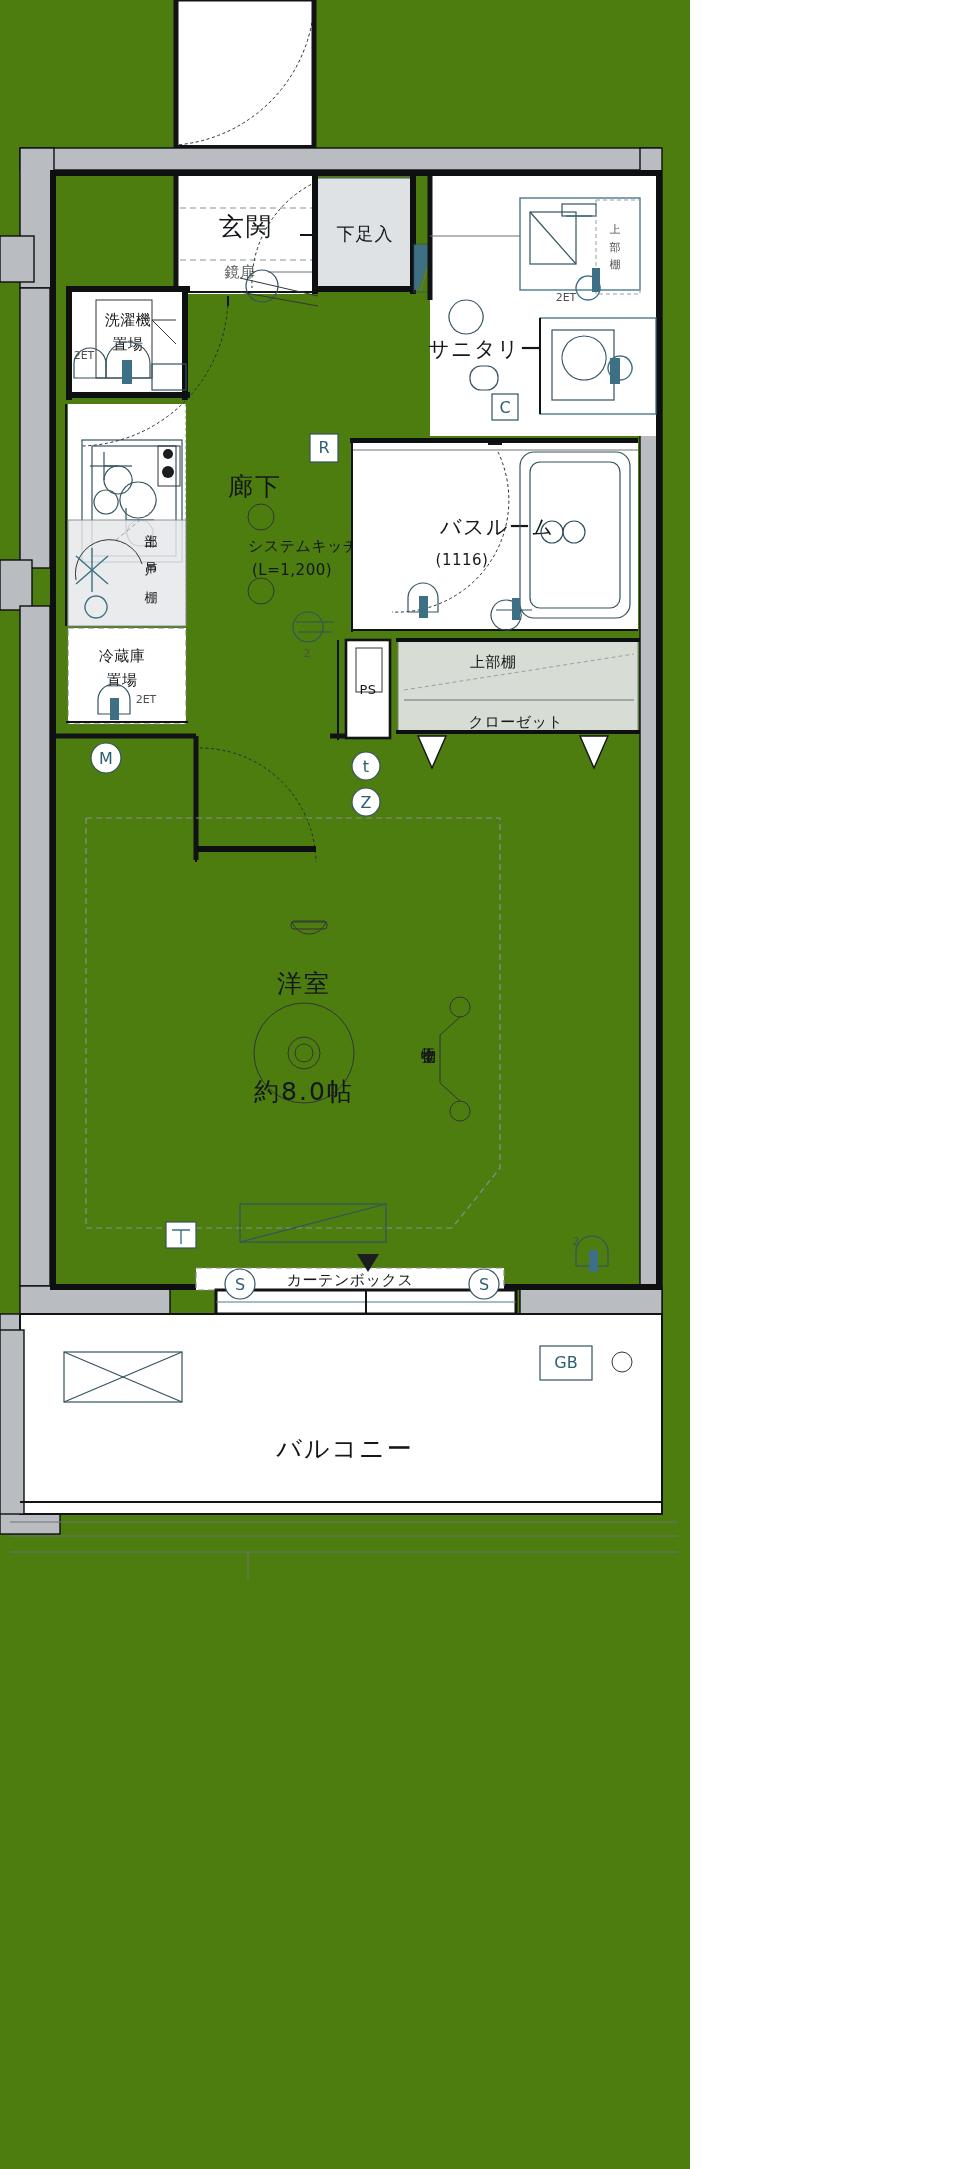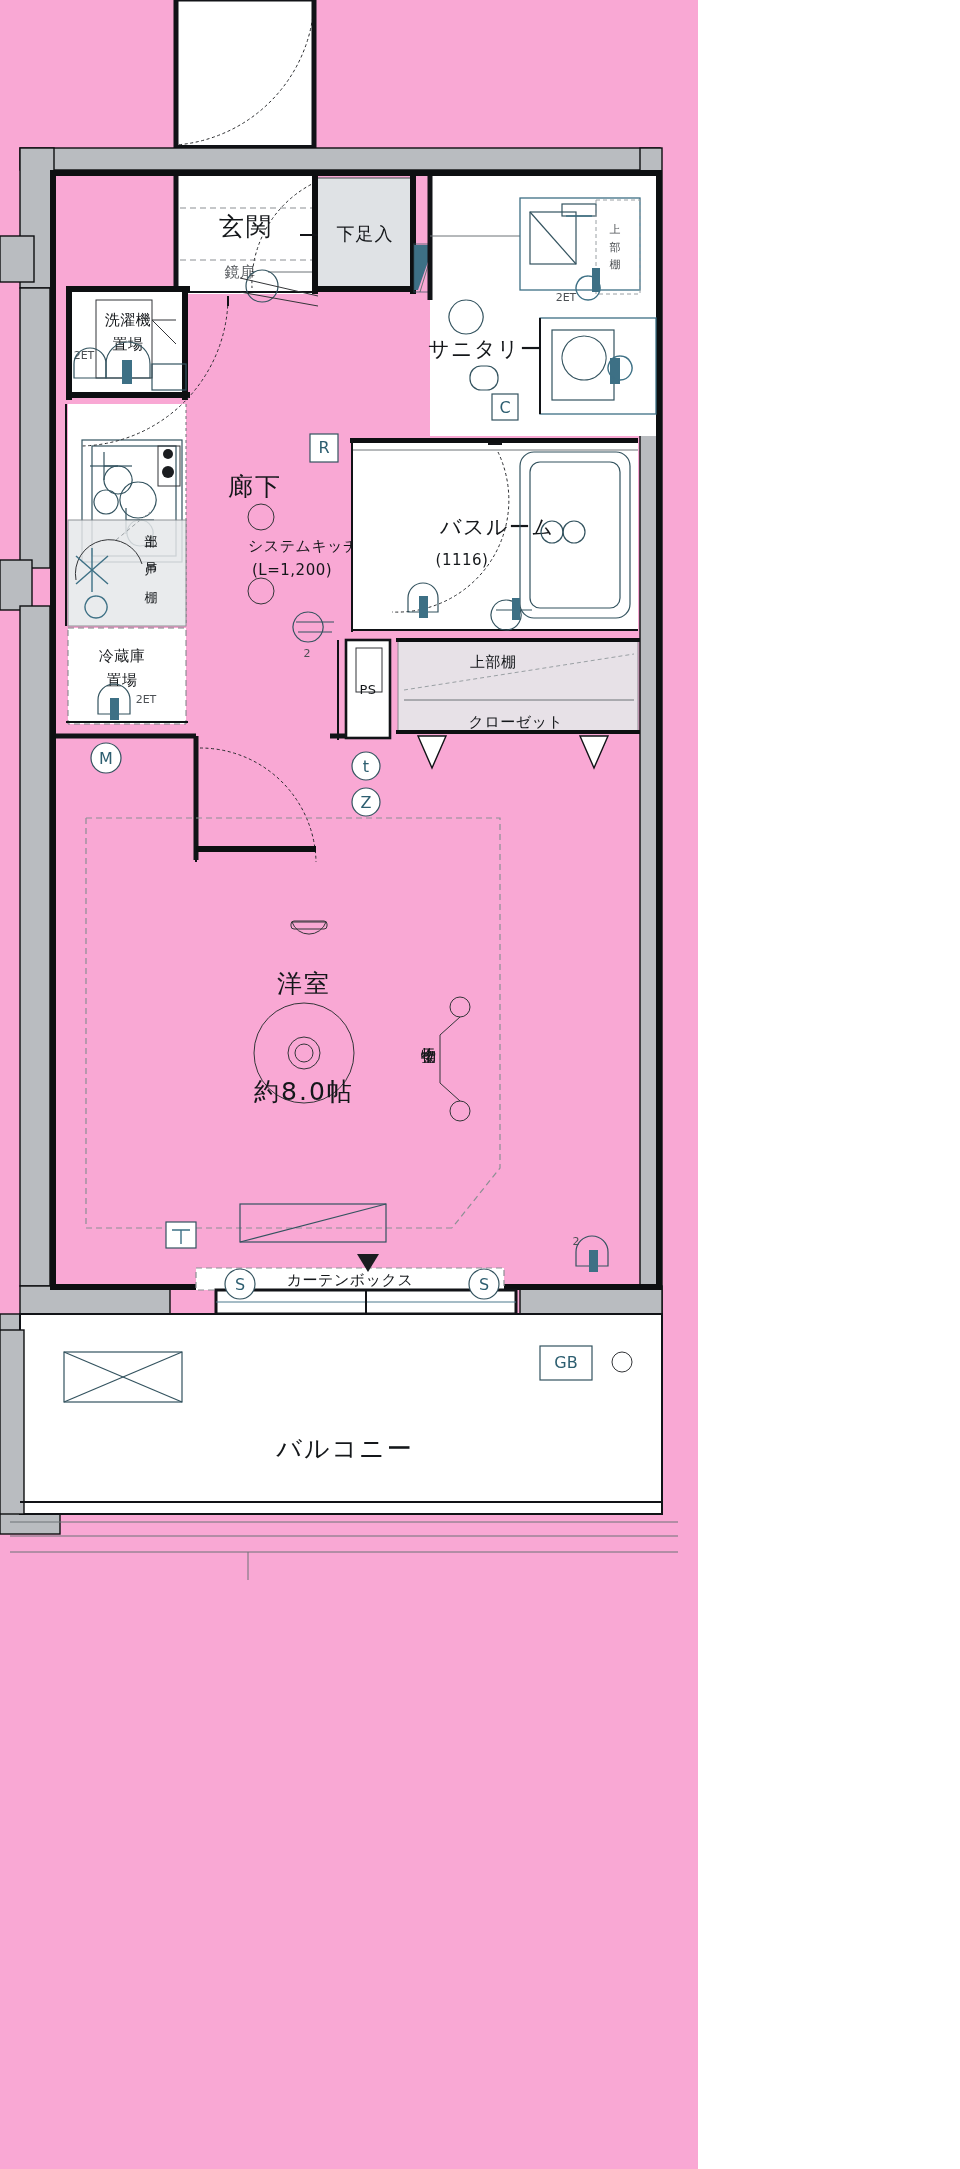--- a/index.html
+++ b/index.html
@@ -15,22 +15,21 @@
     width: 960px;
     height: 2169px;
     background: #ffffff;
     overflow: hidden;
   }
   .sheet {
     position: absolute;
     left: 0; top: 0;
     width: 690px;
     height: 2169px;
-    background: #f9a8d4;
-    padding-left: 8px;
+    background: #4d7c0f;
   }
   svg.floorplan {
     position: absolute;
     left: 0;
     top: 0;
     width: 690px;
     height: 2169px;
     display: block;
   }
   

